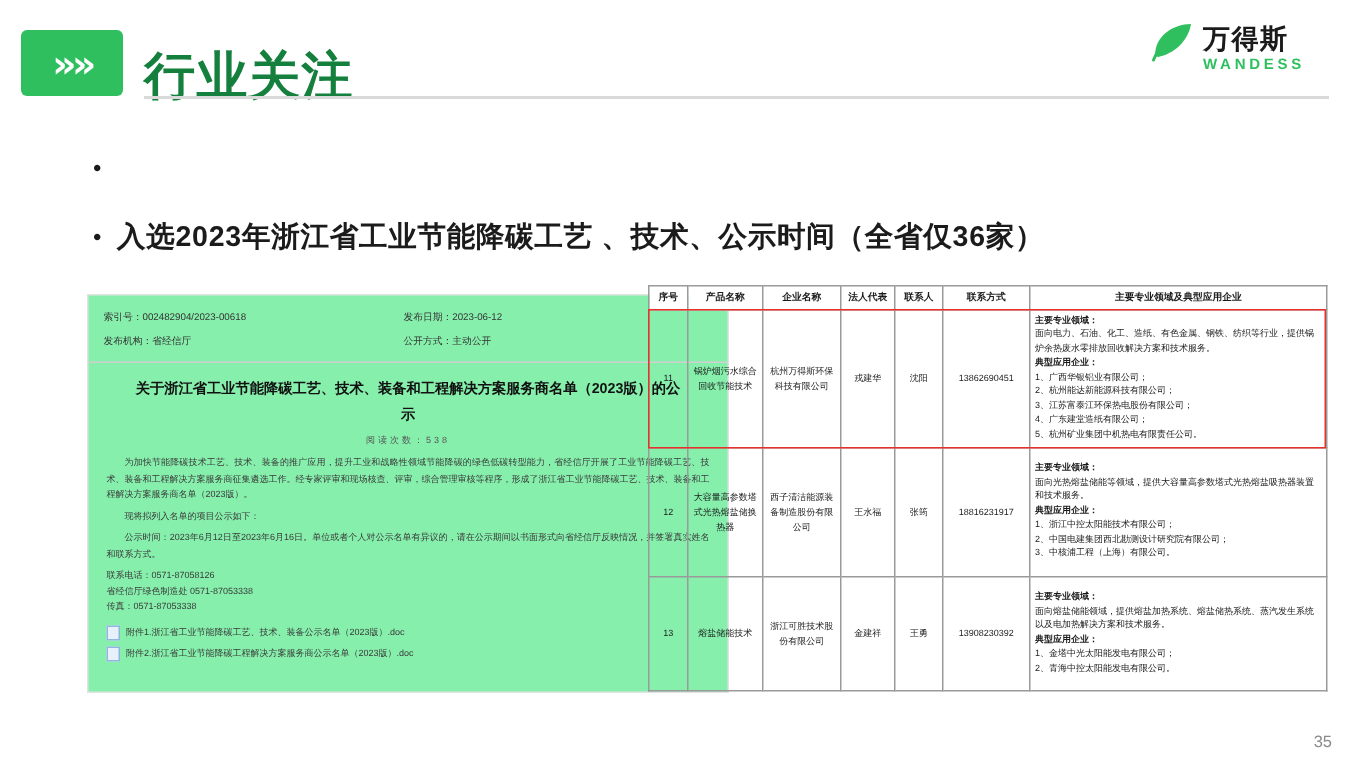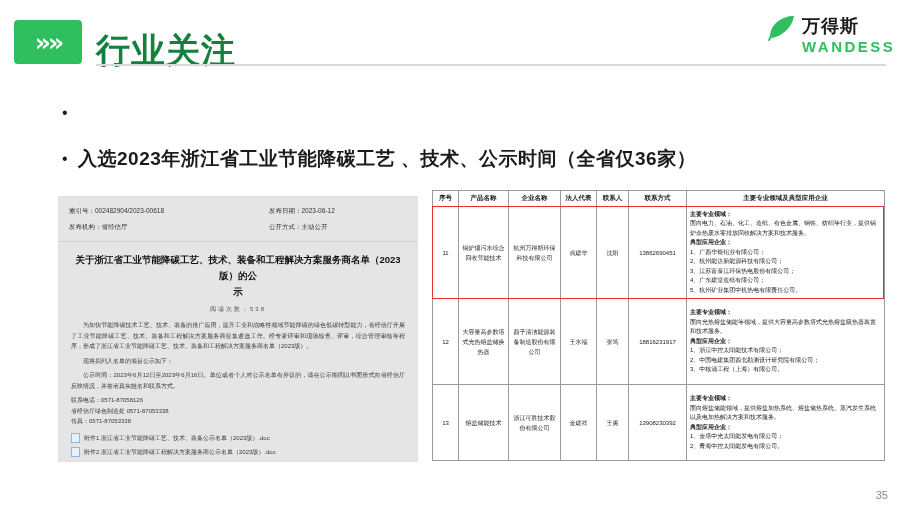--- a/index.html
+++ b/index.html
@@ -83,21 +83,21 @@
     top: 0px;
     font-size: 18px;
     font-weight: bold;
     color: #1b1b1b;
     letter-spacing: 1px;
   }
   .logo-en {
     position: absolute;
     left: 40px;
     top: 24px;
-    font-size: 15px;
+    font-size: 10px;
     color: #2fbf5f;
     letter-spacing: 2.5px;
     font-weight: bold;
   }
 
   
   .bullets {
     position: absolute;
     left: 62px;
     top: 100px;
@@ -120,23 +120,23 @@
     color: #1b1b1b;
     line-height: 26px;
     letter-spacing: 0.5px;
   }
 
   
   .doc-card {
     position: absolute;
     left: 58px;
     top: 196px;
-    width: 360px;
+    width: 428px;
     height: 266px;
-    background: #e5e5e5;
+    background: #86efac;
     border: 1px solid #e2e2e2;
     box-sizing: border-box;
     padding: 0;
   }
   .doc-meta {
     position: relative;
     height: 44px;
     border-bottom: 1px solid #d0d0d0;
     font-size: 6.5px;
     color: #333;

